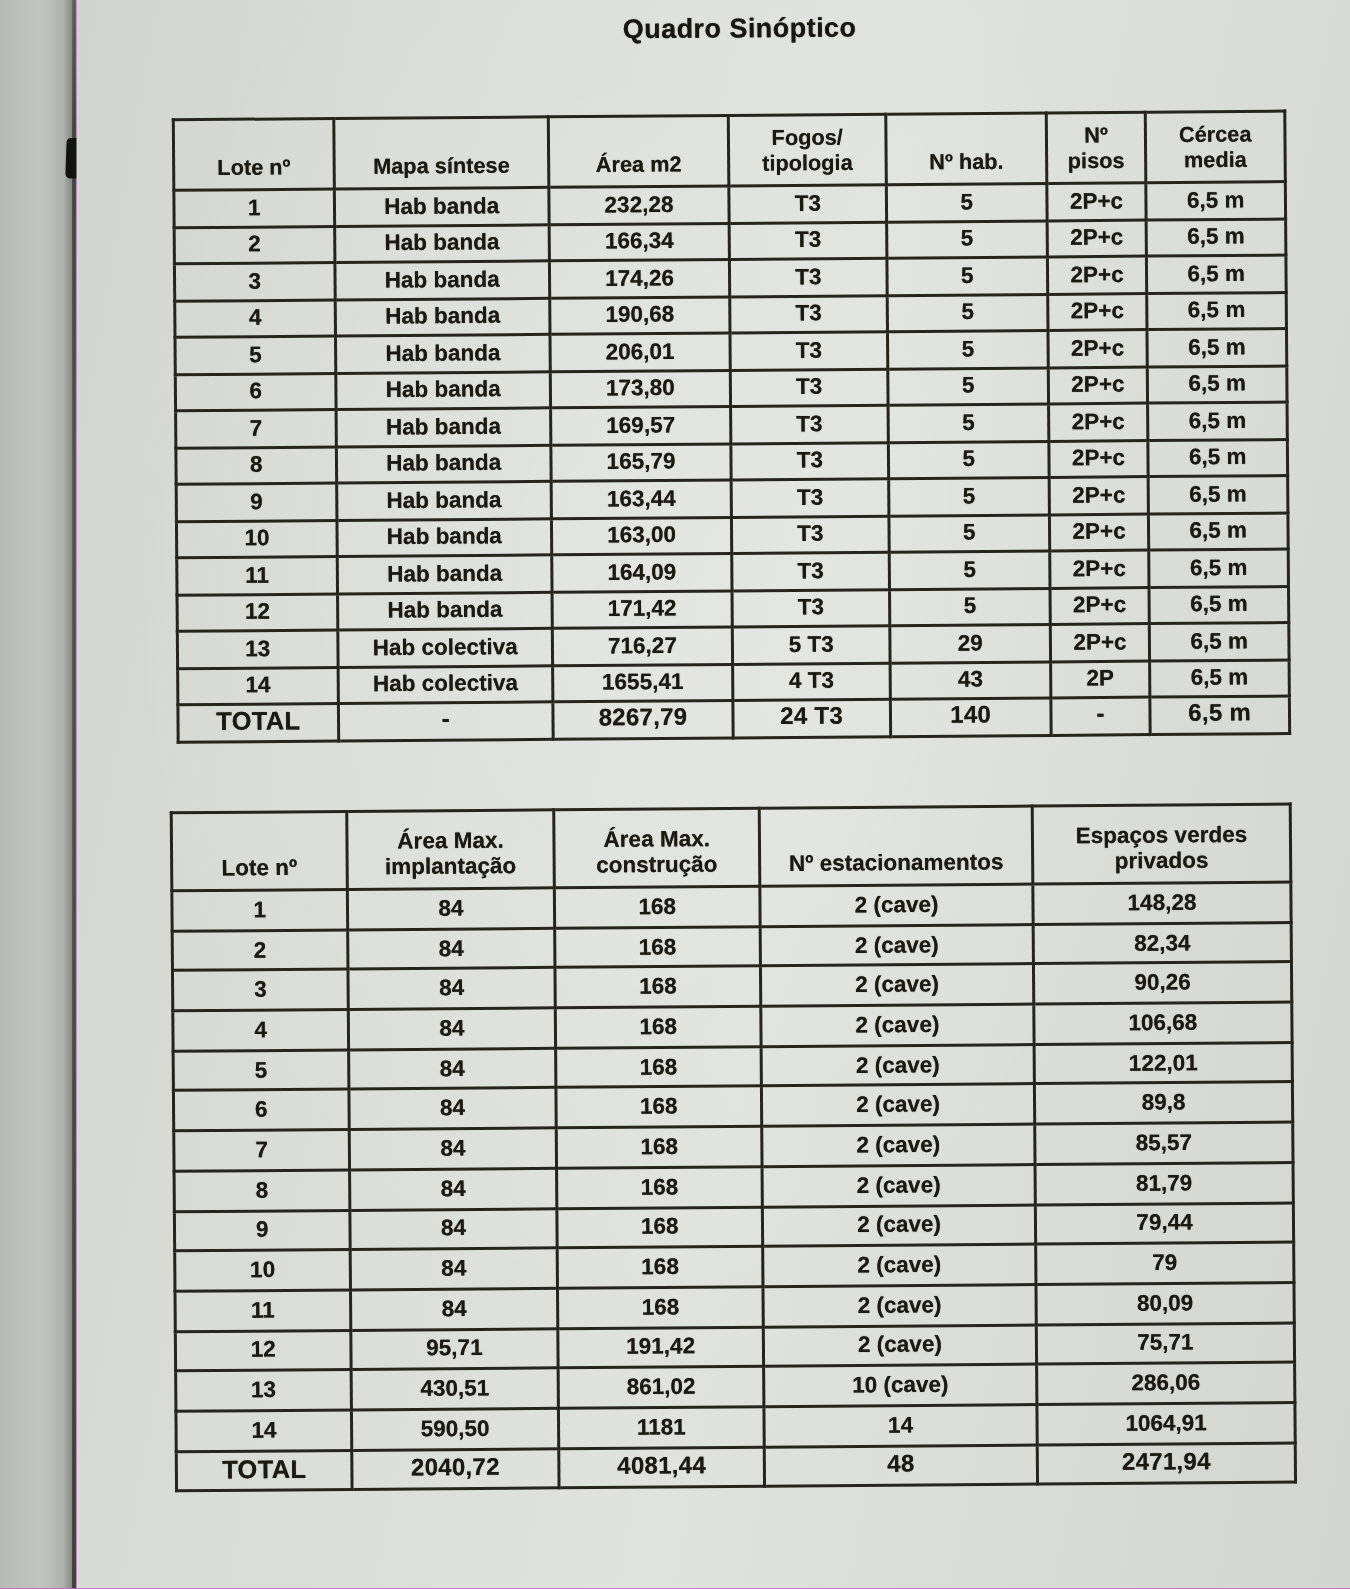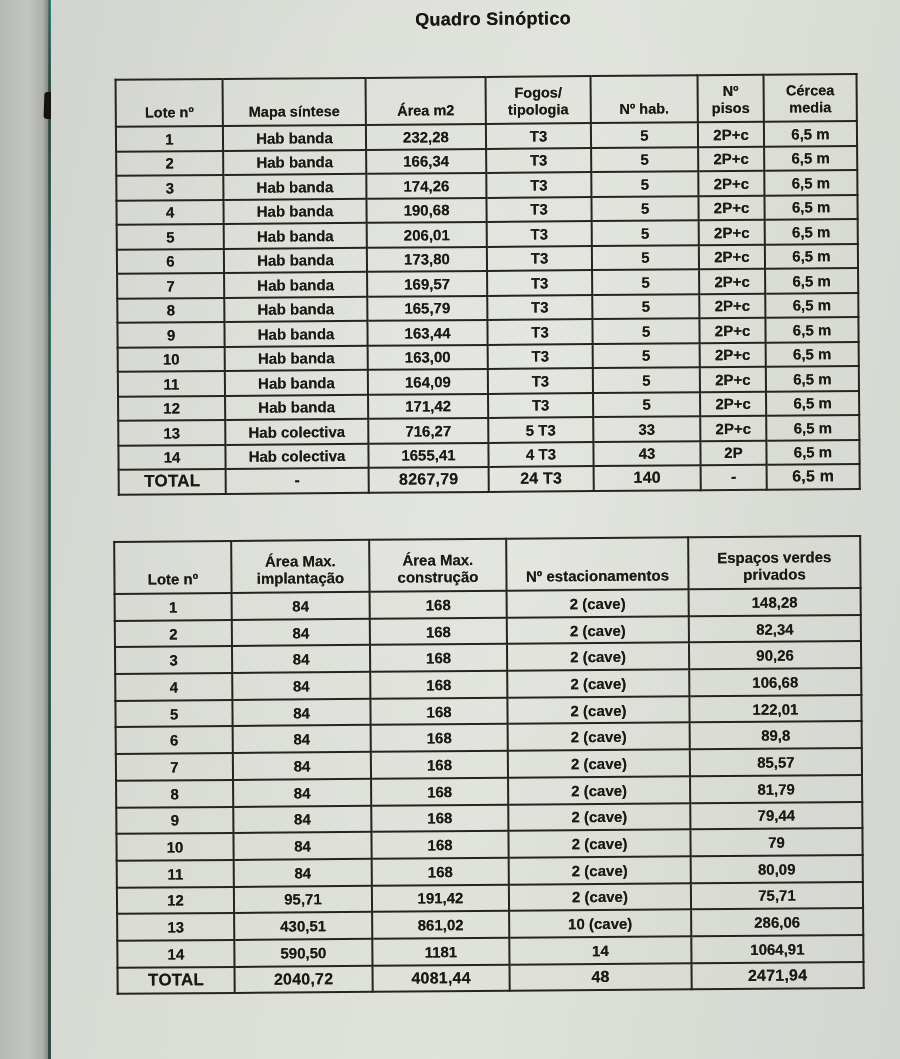--- a/index.html
+++ b/index.html
@@ -1,19 +1,19 @@
 <!DOCTYPE html>
 <html><head>
 <meta charset="utf-8">
 <style>
   * { margin:0; padding:0; box-sizing:border-box; }
   body { font-family:"Liberation Sans", sans-serif; background:#9a9d97; }
   .scene {
     position:relative; width:900px; height:1059px; overflow:hidden;
-    background:#14b8a6;
+    background:#d946ef;
   }
   
   .gutter {
     position:absolute; left:0; top:0; width:50px; height:100%;
     background:linear-gradient(90deg,#b7bab4 0%,#c3c6c0 55%,#aeb1ab 85%,#83867f 97%,#5d605a 100%);
   }
   .spine-line {
     position:absolute; left:48px; top:0; width:3px; height:100%;
     background:linear-gradient(180deg,
       rgba(45,47,42,.30) 0%, rgba(45,47,42,.70) 9%,
@@ -208,21 +208,21 @@
             <td>T3</td>
             <td>5</td>
             <td>2P+c</td>
             <td>6,5 m</td>
           </tr>
           <tr>
             <td>13</td>
             <td>Hab colectiva</td>
             <td>716,27</td>
             <td>5 T3</td>
-            <td>33</td>
+            <td>29</td>
             <td>2P+c</td>
             <td>6,5 m</td>
           </tr>
           <tr>
             <td>14</td>
             <td>Hab colectiva</td>
             <td>1655,41</td>
             <td>4 T3</td>
             <td>43</td>
             <td>2P</td>

